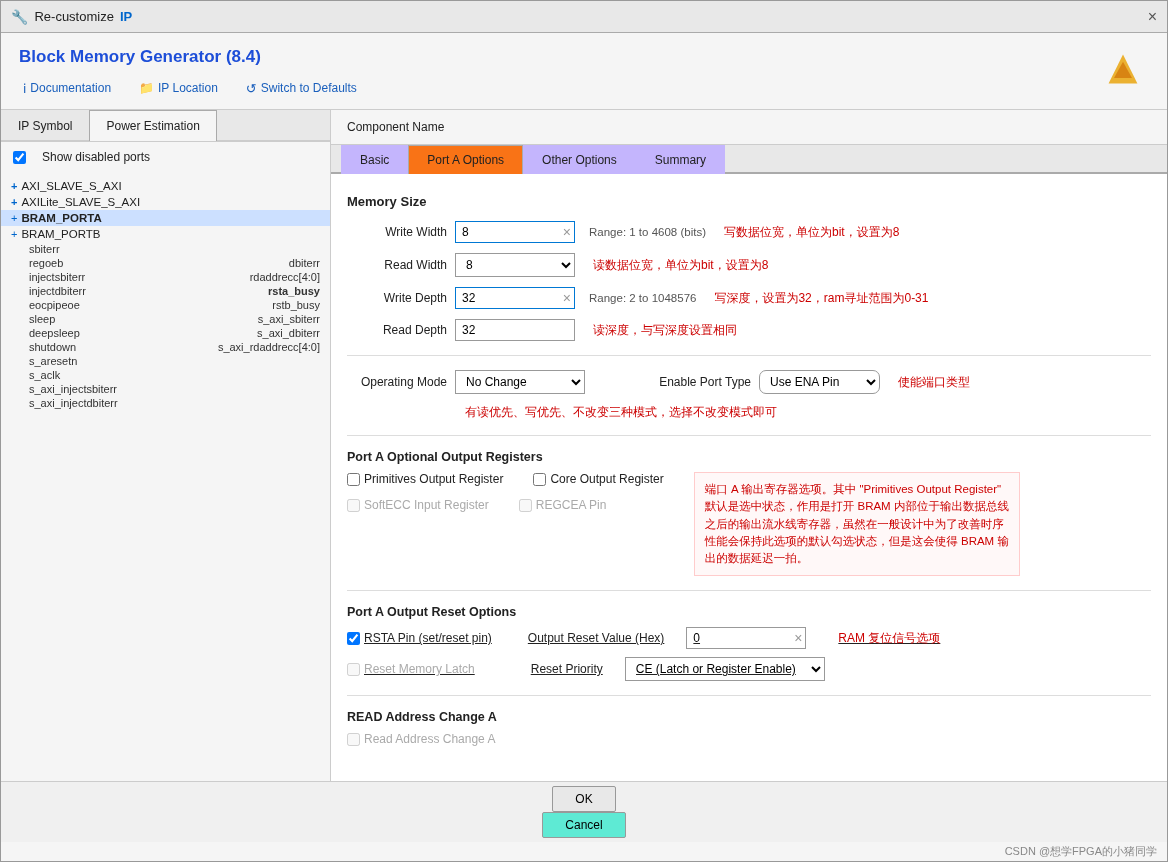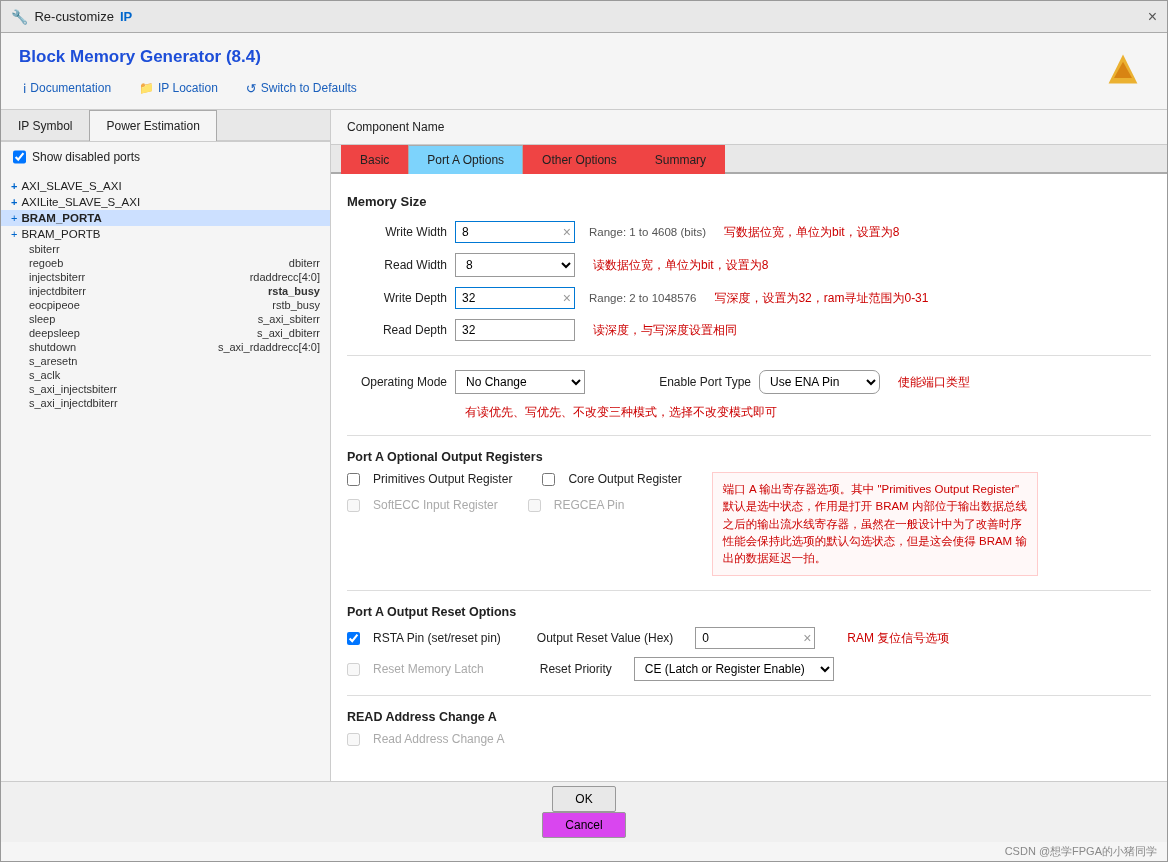--- a/index.html
+++ b/index.html
@@ -67,21 +67,21 @@
       border-bottom: none;
       margin-bottom: -1px;
     }
     .left-tab.active {
       background: #f5f5f5;
       border-color: #aaa;
       border-bottom-color: #f5f5f5;
     }
     
     .show-disabled {
-      display: flex; gap: 6px;
+      display: flex; align-items: center; gap: 16px;
       padding: 8px 12px;
       font-size: 12px;
     }
     
     .ip-tree {
       flex: 1;
       overflow: auto;
       padding: 6px 0;
     }
     .tree-node {
@@ -132,24 +132,24 @@
       border-bottom: 2px solid #aaa;
       padding: 0 10px;
     }
     .right-tab {
       padding: 7px 18px;
       cursor: pointer;
       font-size: 12px;
       border: 1px solid transparent;
       border-bottom: none;
       margin-bottom: -2px;
-      background: #ef4444;
+      background: #c4b5fd;
     }
     .right-tab.active {
-      background: #7dd3fc;
+      background: #f97316;
       border-color: #aaa;
       border-bottom-color: white;
     }
     
     .right-content {
       flex: 1;
       overflow-y: auto;
       padding: 16px;
       background: white;
     }
@@ -198,21 +198,21 @@
       width: 120px;
     }
     .form-hint { font-size: 11.5px; color: #555; margin-left: 6px; }
     .form-hint-red { font-size: 12px; color: #cc0000; margin-left: 10px; }
     
     .divider { border: none; border-top: 1px solid #ddd; margin: 14px 0; }
     
     .section-sub { font-size: 12.5px; font-weight: bold; color: #222; margin-bottom: 8px; }
     
     .checkbox-row {
-      display: flex; align-items: center; gap: 13px;
+      display: flex; align-items: center; gap: 4px;
       margin-bottom: 6px;
     }
     .checkbox-row input[type=checkbox] { cursor: pointer; }
     .checkbox-label { font-size: 12px; }
     .checkbox-label.disabled { color: #aaa; }
     
     .two-col-check {
       display: flex; gap: 30px; margin-bottom: 6px;
     }
     
@@ -220,21 +220,21 @@
       background: #fff8f8;
       border: 1px solid #ffcccc;
       padding: 8px 10px;
       font-size: 11.5px;
       color: #cc0000;
       margin-left: 10px;
       max-width: 420px;
       line-height: 1.5;
     }
     
-    .output-reset-section { margin-top: 2px; }
+    .output-reset-section { margin-top: 2px; text-decoration: underline; }
     .output-reset-row {
       display: flex; align-items: center; gap: 16px; margin-bottom: 8px;
     }
     .hex-input-wrap { position: relative; display: inline-flex; align-items: center; }
     .hex-input {
       padding: 3px 22px 3px 6px;
       font-size: 12px;
       border: 1px solid #999;
       background: white;
       width: 120px;
@@ -257,21 +257,21 @@
       align-items: center;
       padding: 4px 20px;
       border-top: 1px solid #ccc;
       background: #f0f0f0;
       flex-direction: column;
     }
     .btn {
       padding: 5px 22px;
       font-size: 12px;
       border: 1px solid #999;
-      background: #d946ef;
+      background: #5eead4;
       cursor: pointer;
       border-radius: 2px;
     }
     .btn-ok { background: #e8e8e8; }
     
     .header-top {
       display: flex;
       justify-content: space-between;
       align-items: flex-start;
     }

